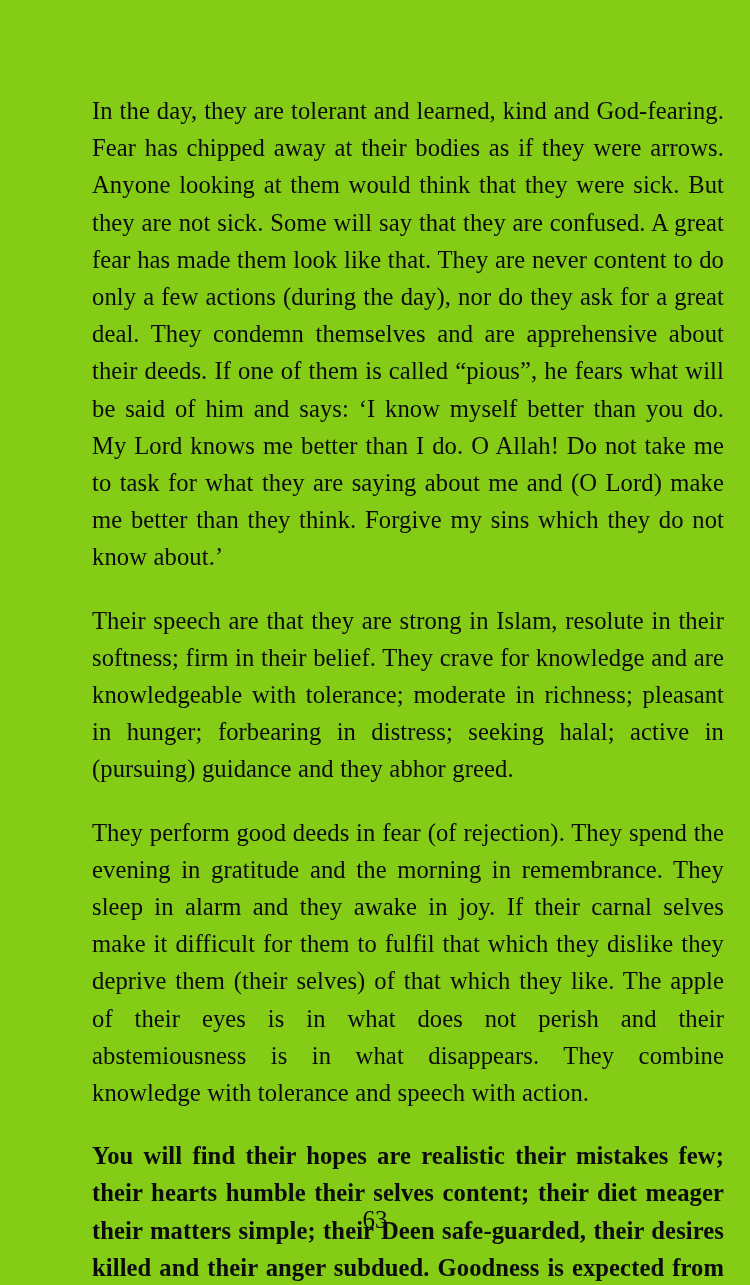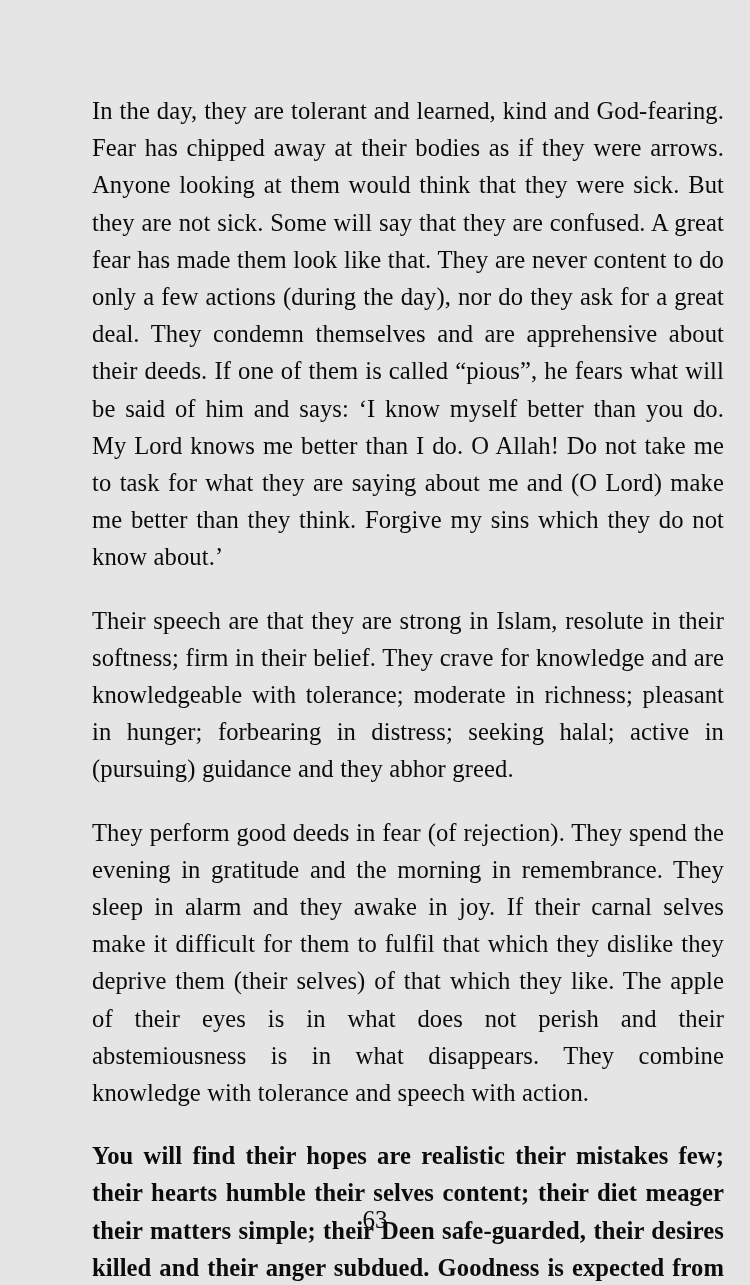--- a/index.html
+++ b/index.html
@@ -9,21 +9,21 @@
     background: #ffffff;
   }
   body {
     font-family: "Liberation Serif", "DejaVu Serif", serif;
     color: #000000;
   }
   .page {
     position: relative;
     width: 750px;
     height: 1285px;
-    background: #e5e5e5;
+    background: #84cc16;
     overflow: hidden;
     box-sizing: border-box;
   }
   .text-block {
     position: absolute;
     left: 92px;
     top: 92px;
     width: 632px;
   }
   .para {

